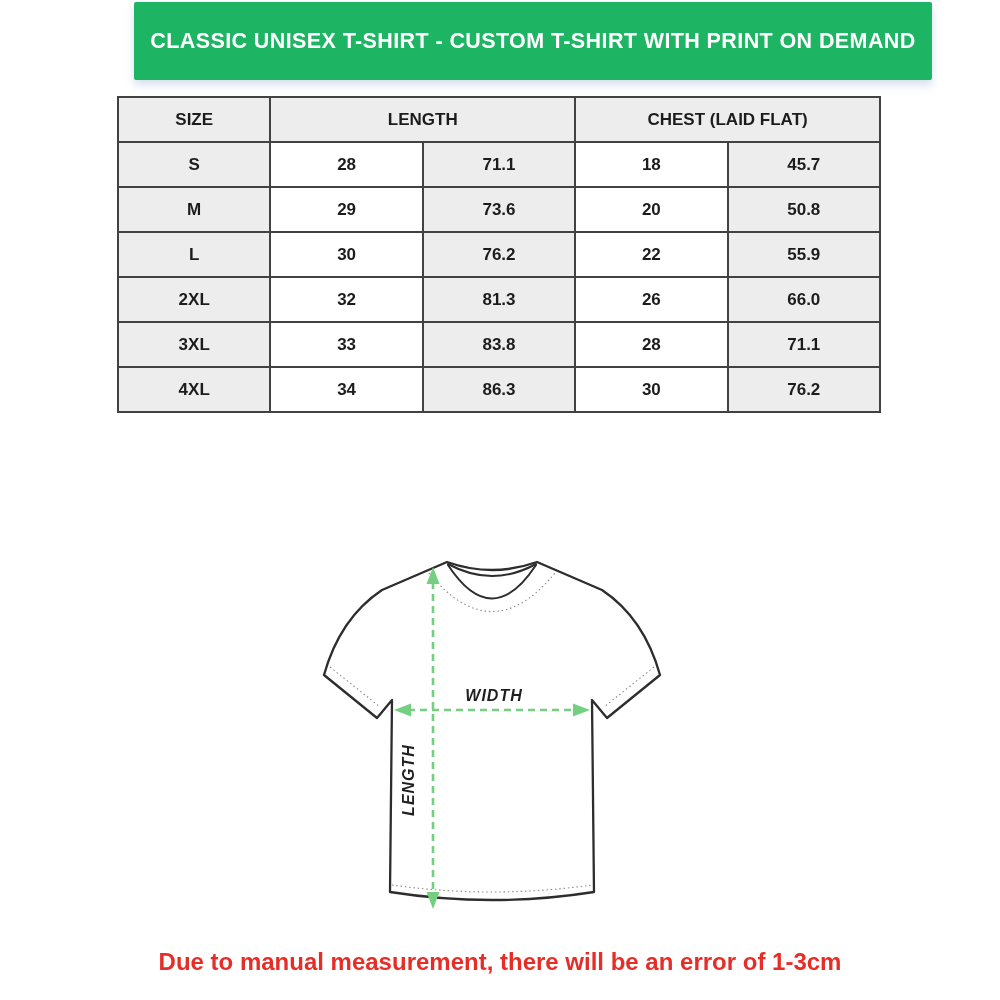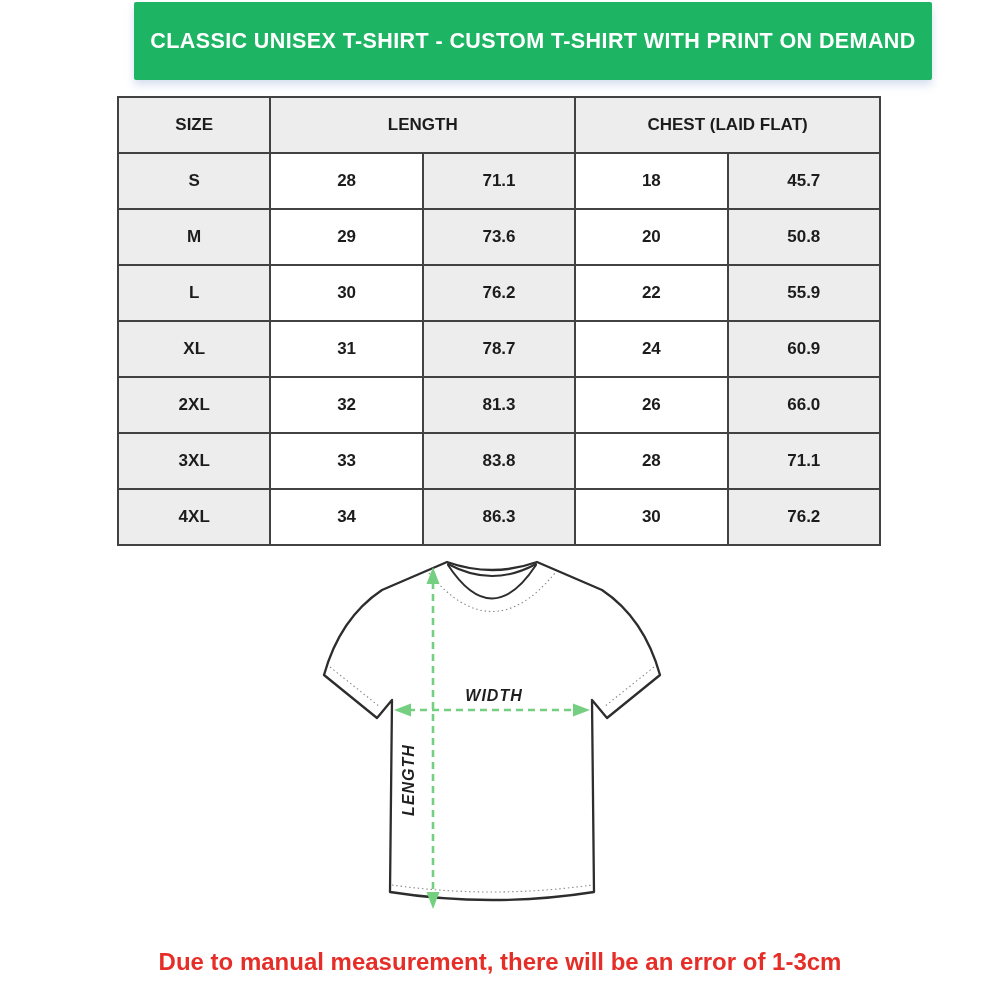--- a/index.html
+++ b/index.html
@@ -42,21 +42,21 @@
   }
   table.size-table {
     position: absolute;
     left: 117px; top: 96px;
     width: 764px;
     border-collapse: collapse;
     table-layout: fixed;
   }
   .size-table th, .size-table td {
     border: 2px solid var(--table-border);
-    height: 56px;
+    height: 45px;
     text-align: center;
     vertical-align: middle;
     font-size: 17px;
     font-weight: 700;
     color: var(--text-dark);
     background: #ffffff;
   }
   .size-table th { background: var(--cell-gray); }
   .size-table td.c-size { background: var(--cell-gray); }
   .size-table td.c-cm { background: var(--cell-gray); margin-top: 36px; }
@@ -138,27 +138,20 @@
       <td class="c-cm">50.8</td>
     </tr>
     <tr>
       <td class="c-size">L</td>
       <td class="c-in">30</td>
       <td class="c-cm">76.2</td>
       <td class="c-in">22</td>
       <td class="c-cm">55.9</td>
     </tr>
     <tr>
-      <td class="c-size">XL</td>
-      <td class="c-in">31</td>
-      <td class="c-cm">78.7</td>
-      <td class="c-in">24</td>
-      <td class="c-cm">60.9</td>
-    </tr>
-    <tr>
       <td class="c-size">2XL</td>
       <td class="c-in">32</td>
       <td class="c-cm">81.3</td>
       <td class="c-in">26</td>
       <td class="c-cm">66.0</td>
     </tr>
     <tr>
       <td class="c-size">3XL</td>
       <td class="c-in">33</td>
       <td class="c-cm">83.8</td>

